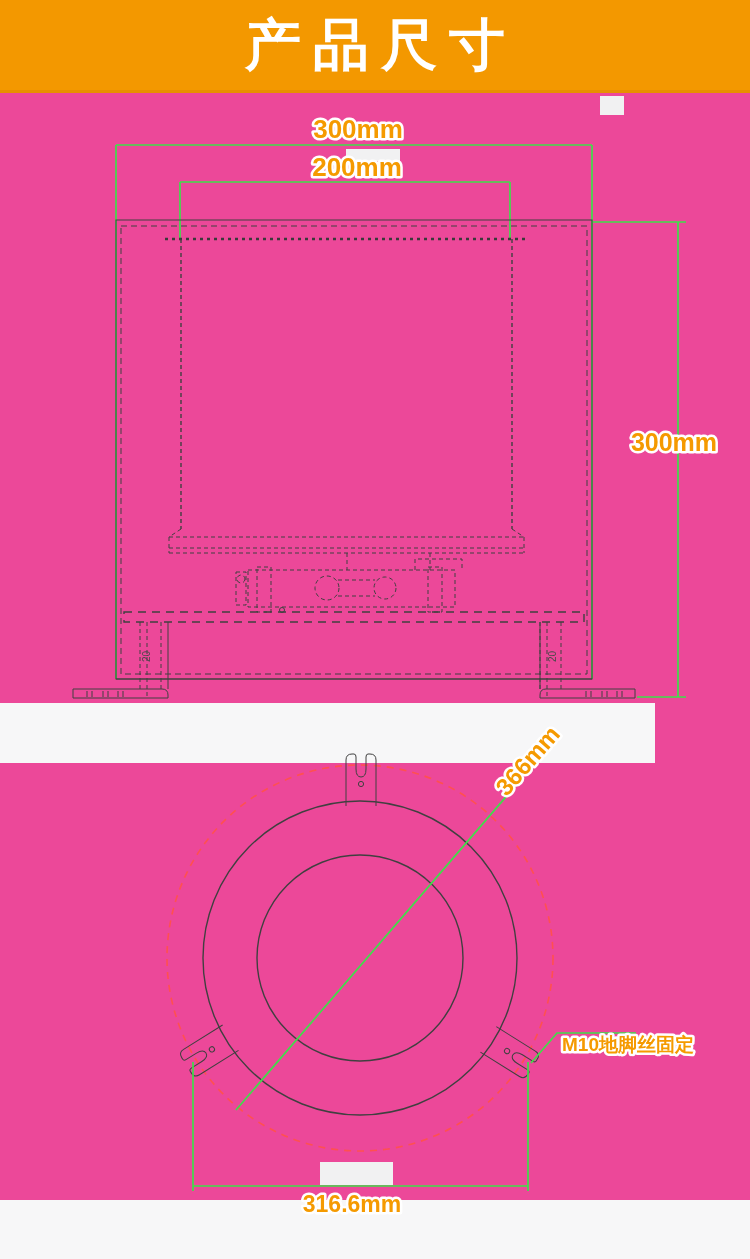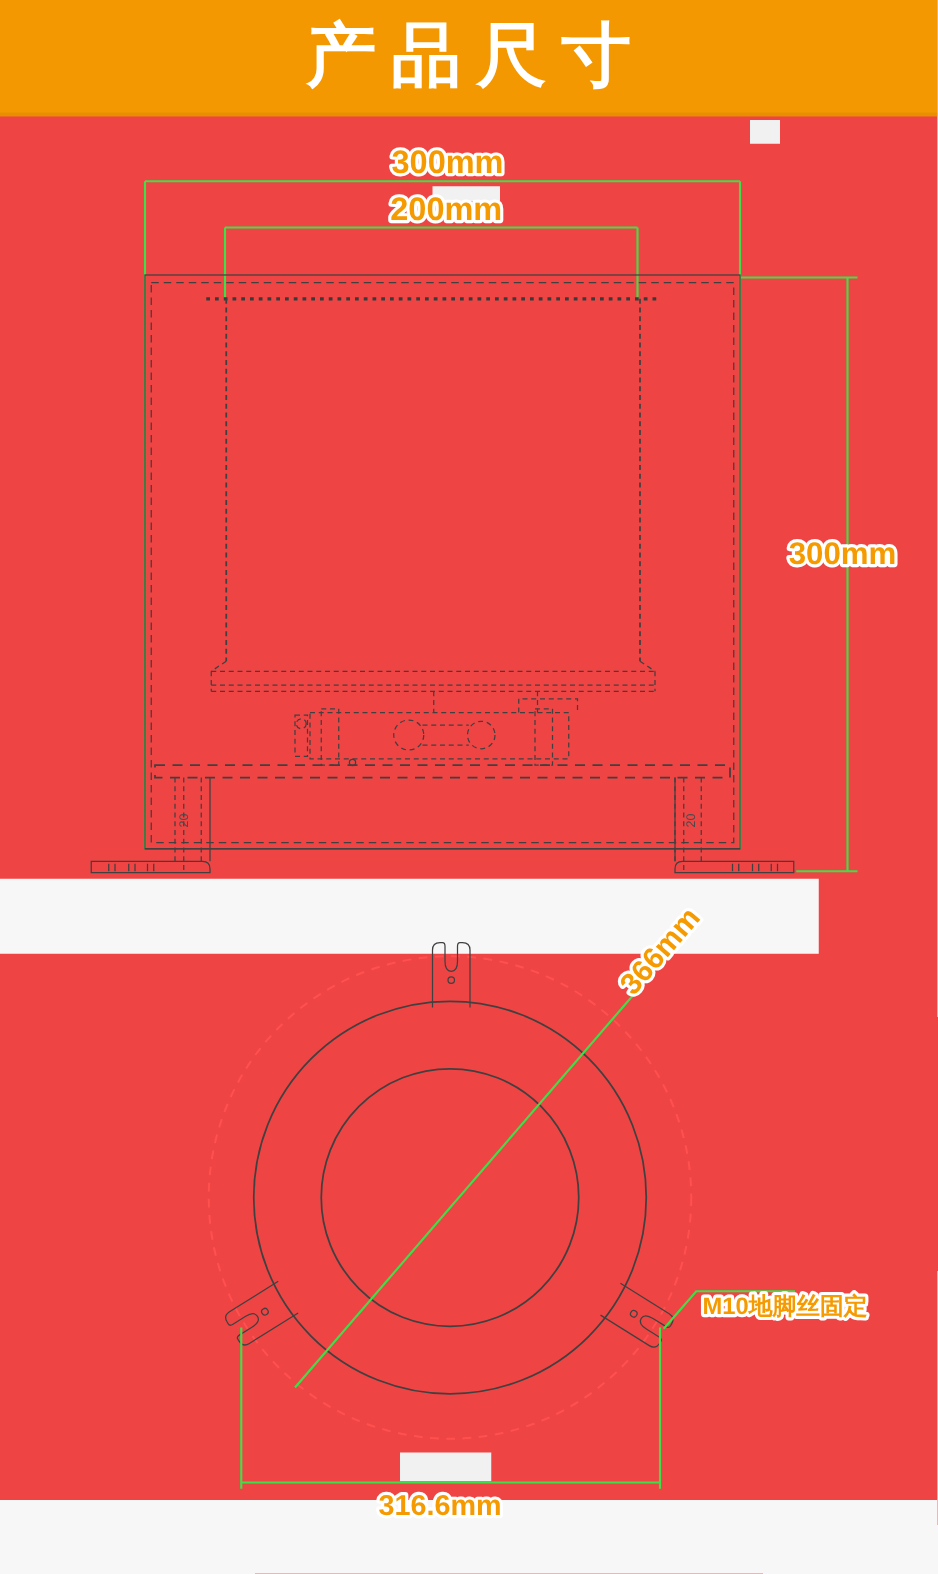--- a/index.html
+++ b/index.html
@@ -1,16 +1,16 @@
 <!DOCTYPE html>
 <html><head>
 <meta charset="utf-8">
 <style>
   html,body{margin:0;padding:0;background:#ffffff;}
-  #page{position:relative;width:750px;height:1259px;background:#ef4444;overflow:hidden;
+  #page{position:relative;width:750px;height:1259px;background:#ec4899;overflow:hidden;
         font-family:"Liberation Sans", sans-serif;}
   
   #banner{position:absolute;left:0;top:0;width:750px;height:93px;background:#F39800;
           border-bottom:3px solid #E88F00;box-sizing:border-box;
           display:flex;align-items:center;justify-content:center;}
   #banner .title{color:#ffffff;font-family:"Liberation Serif", serif;font-weight:bold;
                  font-size:56px;letter-spacing:12px;line-height:1;text-indent:12px;}
   
   svg{position:absolute;left:0;top:0;}
   .dwg{stroke:#404040;fill:none;stroke-width:1;}

